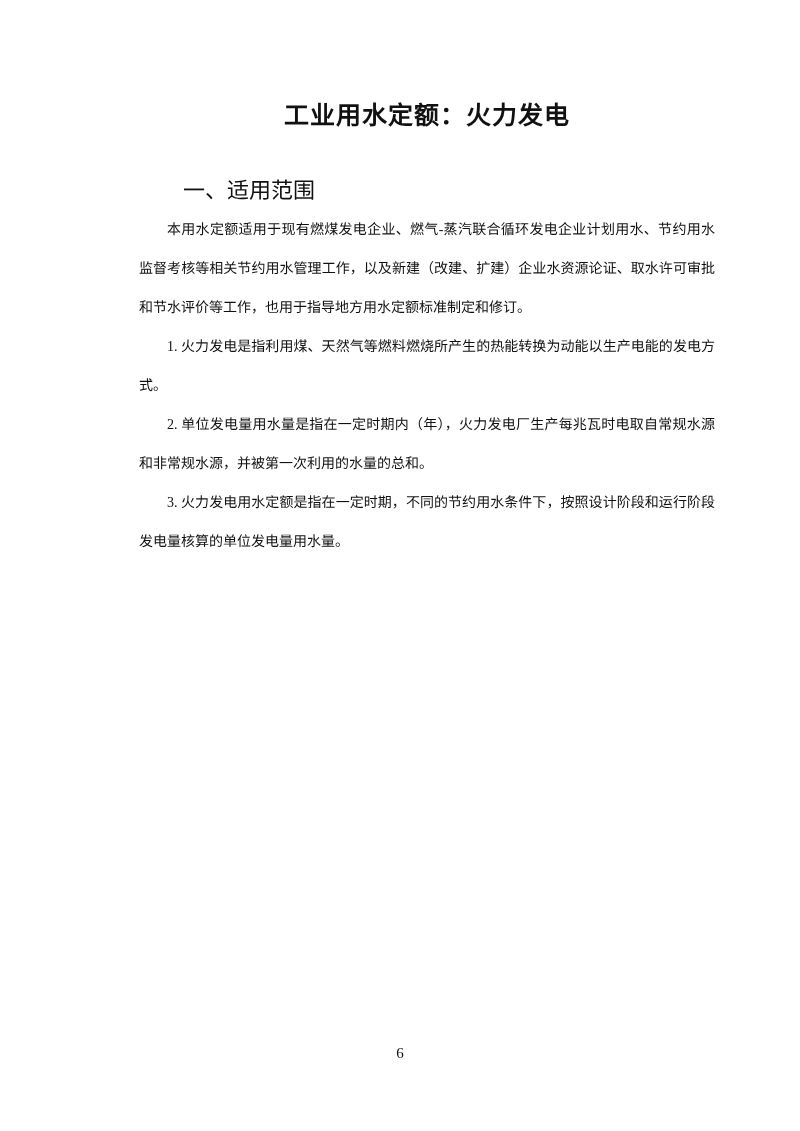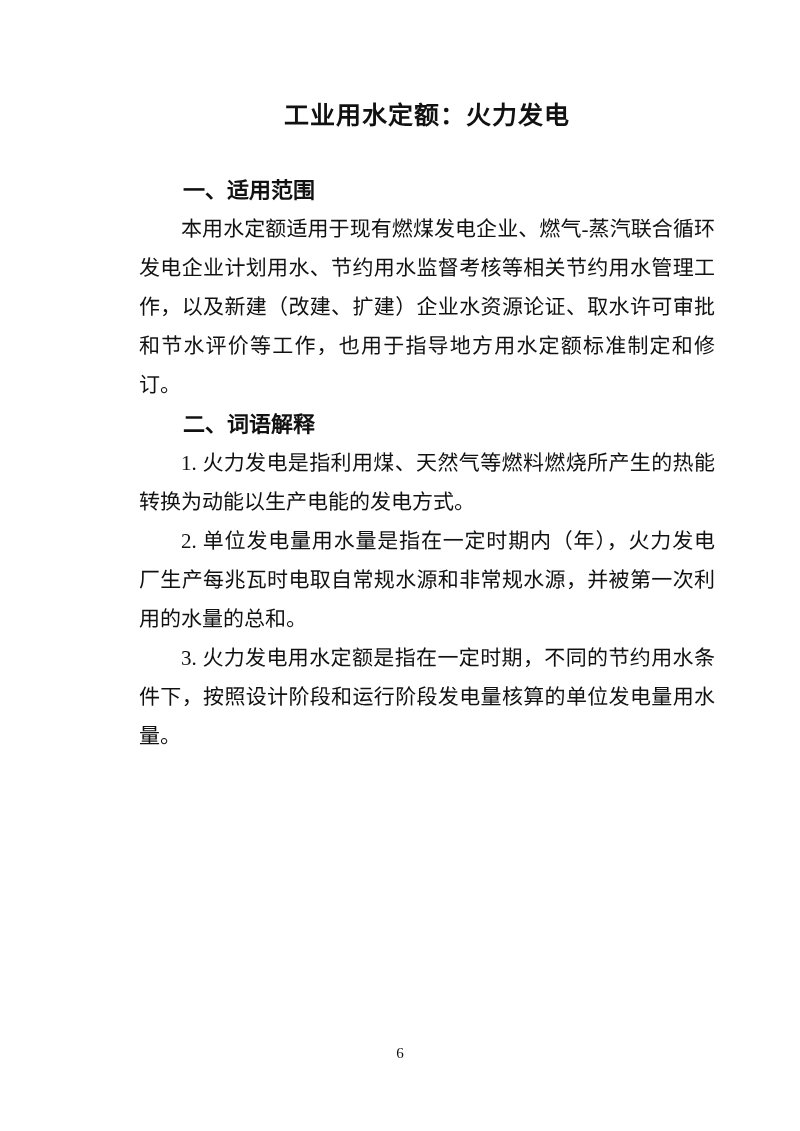--- a/index.html
+++ b/index.html
@@ -33,27 +33,27 @@
     font-size: 25px;
     line-height: 40px;
     font-weight: 700;
     letter-spacing: 1px;
     font-family: "Liberation Serif", "DejaVu Serif", serif;
   }
   .sec-heading {
     margin: 0;
     font-size: 22px;
     line-height: 39px;
-    font-weight: 700;
+    font-weight: 400;
     text-indent: 2em;
     font-family: "Liberation Sans", "DejaVu Sans", sans-serif;
   }
   .para {
     margin: 0;
-    font-size: 21px;
+    font-size: 14px;
     line-height: 39px;
     text-indent: 2em;
     text-align: justify;
     text-justify: inter-ideograph;
   }
   .page-number {
     position: absolute;
     top: 1042px;
     left: 0;
     width: 800px;
@@ -67,21 +67,20 @@
 <body>
 
 <div class="page">
   <div class="content">
 
     <h1 class="doc-title">工业用水定额：火力发电</h1>
 
     <h2 class="sec-heading">一、适用范围</h2>
     <p class="para">本用水定额适用于现有燃煤发电企业、燃气-蒸汽联合循环发电企业计划用水、节约用水监督考核等相关节约用水管理工作，以及新建（改建、扩建）企业水资源论证、取水许可审批和节水评价等工作，也用于指导地方用水定额标准制定和修订。</p>
 
-    <h2 class="sec-heading">二、词语解释</h2>
     <p class="para">1. 火力发电是指利用煤、天然气等燃料燃烧所产生的热能转换为动能以生产电能的发电方式。</p>
     <p class="para">2. 单位发电量用水量是指在一定时期内（年），火力发电厂生产每兆瓦时电取自常规水源和非常规水源，并被第一次利用的水量的总和。</p>
     <p class="para">3. 火力发电用水定额是指在一定时期，不同的节约用水条件下，按照设计阶段和运行阶段发电量核算的单位发电量用水量。</p>
 
 
   </div>
 
   <div class="page-number">6</div>
 </div>
 

